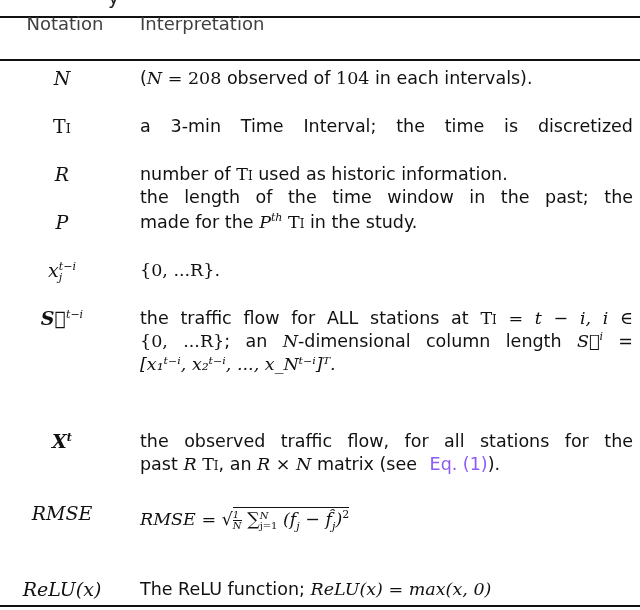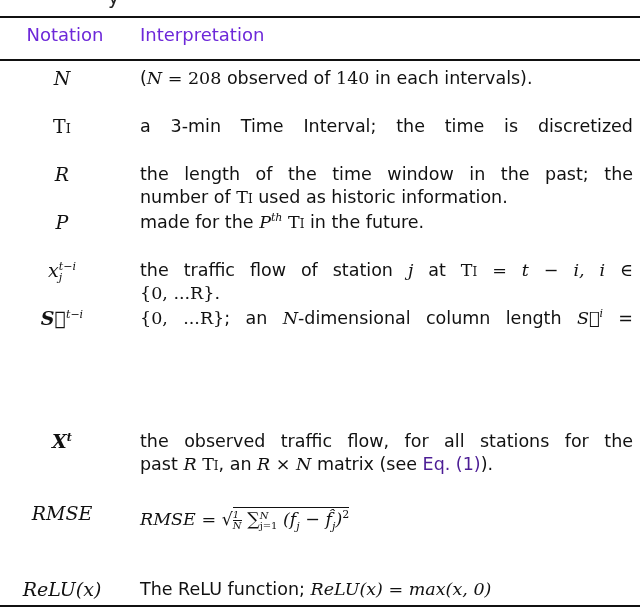--- a/index.html
+++ b/index.html
@@ -3,34 +3,34 @@
   <meta charset="utf-8">
   <style>
     html, body { margin: 0; padding: 0; background: #ffffff; }
     body { width: 640px; height: 610px; overflow: hidden; position: relative; color: #111; }
     .caption-tail { position: absolute; left: 0; top: -14px; width: 640px; height: 18px; font-family: "DejaVu Sans", sans-serif; font-size: 19px; color: #222; }
     .caption-tail span { position: absolute; left: 108px; top: 0; }
     .rule { position: absolute; left: 0; width: 640px; background: #111; }
     .rule.top { top: 16px; height: 2px; }
     .rule.mid { top: 59px; height: 1.5px; }
     .rule.bottom { top: 605px; height: 2px; }
-    .hdr { position: absolute; top: 24px; font-family: "DejaVu Sans", sans-serif; font-size: 18px; color: #6d28d9; }
+    .hdr { position: absolute; top: 13px; font-family: "DejaVu Sans", sans-serif; font-size: 18px; color: #404040; }
     .hdr.not { left: 7px; width: 116px; }
     .hdr.int { left: 140px; }
     .row { position: absolute; left: 0; width: 640px; }
     .notation { position: absolute; left: 0; width: 124px; text-align: center; font-family: "DejaVu Serif", serif; font-style: italic; font-size: 19px; }
     .notation.upright { font-style: normal; font-variant: small-caps; }
     .notation.bold { font-weight: bold; }
     .interp { position: absolute; left: 140px; width: 493px; font-family: "DejaVu Sans", sans-serif; font-size: 17.5px; line-height: 23px; text-align: justify; text-align-last: left; }
     .line { display: block; white-space: nowrap; text-align: justify; text-align-last: justify; }
     .line.last { text-align-last: left; }
     .m { font-family: "DejaVu Serif", serif; font-style: italic; }
     .sc { font-family: "DejaVu Serif", serif; font-variant: small-caps; font-style: normal; }
     .em { }
-    .link { color: #4c1d95; }
+    .link { color: #8b5cf6; margin-left: 7px; }
     sup, sub { font-size: 11px; line-height: 0; }
     .sqrt { font-family: "DejaVu Serif", serif; }
     .overline { border-top: 1.2px solid #111; padding-top: 1px; }
     .frac { display: inline-block; vertical-align: middle; text-align: center; font-size: 10px; line-height: 10px; font-family: "DejaVu Serif", serif; font-style: italic; }
     .frac span { display: block; }
     .frac .n { border-bottom: 1px solid #111; }
   </style>
 </head>
 <body>
 
@@ -41,58 +41,59 @@
 <div class="rule top"></div>
 
 <div class="hdr not" style="text-align:center">Notation</div>
 <div class="hdr int">Interpretation</div>
 
 <div class="rule mid"></div>
 
 <div class="row" style="top:67px">
   <div class="notation" style="top:0">N</div>
   <div class="interp" style="top:0">
-    <span class="line last"><span>(</span><span class="m">N</span><span class="m" style="font-style:normal"> = 208</span><span> observed of </span><span class="m" style="font-style:normal">140</span><span> in each intervals).</span></span>
+    <span class="line last"><span>(</span><span class="m">N</span><span class="m" style="font-style:normal"> = 208</span><span> observed of </span><span class="m" style="font-style:normal">104</span><span> in each intervals).</span></span>
   </div>
 </div>
 
 <div class="row" style="top:115px">
   <div class="notation upright" style="top:0">Ti</div>
   <div class="interp" style="top:0">
     <span class="line"><span>a 3-min </span><span class="em">Time Interval</span><span>; the time is discretized</span></span>
   </div>
 </div>
 
 <div class="row" style="top:163px">
   <div class="notation" style="top:0">R</div>
   <div class="interp" style="top:0">
+    <span class="line last"><span>number of </span><span class="sc">Ti</span><span> used as historic information.</span></span>
     <span class="line">the length of the time window in the past; the</span>
-    <span class="line last"><span>number of </span><span class="sc">Ti</span><span> used as historic information.</span></span>
   </div>
 </div>
 
 <div class="row" style="top:211px">
   <div class="notation" style="top:0">P</div>
   <div class="interp" style="top:0">
-    <span class="line last"><span>made for the </span><span class="m">P</span><sup class="m">th</sup> <span class="sc">Ti</span><span> in the future.</span></span>
+    <span class="line last"><span>made for the </span><span class="m">P</span><sup class="m">th</sup> <span class="sc">Ti</span><span> in the study.</span></span>
   </div>
 </div>
 
 <div class="row" style="top:259px">
   <div class="notation" style="top:0"><span>x</span><span style="display:inline-block;vertical-align:middle;line-height:11px;font-size:11px;text-align:left"><span style="display:block">t−i</span><span style="display:block">j</span></span></div>
   <div class="interp" style="top:0">
-    <span class="line"><span>the traffic flow of station </span><span class="m">j</span><span> at </span><span class="sc">Ti</span><span class="m"> = t − i, i ∈</span></span>
     <span class="line last m" style="font-style:normal">{0, ...R}.</span>
   </div>
 </div>
 
 <div class="row" style="top:307px">
   <div class="notation bold" style="top:0"><span>S⃗</span><sup style="font-weight:normal">t−i</sup></div>
   <div class="interp" style="top:0">
+    <span class="line"><span>the traffic flow for ALL stations at </span><span class="sc">Ti</span><span class="m"> = t − i, i ∈</span></span>
     <span class="line"><span class="m" style="font-style:normal">{0, ...R}</span><span>; an </span><span class="m">N</span><span>-dimensional column length </span><span class="m">S⃗</span><sup class="m">i</sup><span> =</span></span>
+    <span class="line last m">[x₁ᵗ⁻ⁱ, x₂ᵗ⁻ⁱ, ..., x_Nᵗ⁻ⁱ]ᵀ.</span>
   </div>
 </div>
 
 <div class="row" style="top:430px">
   <div class="notation bold" style="top:0"><span>X</span><sup>t</sup></div>
   <div class="interp" style="top:0">
     <span class="line">the observed traffic flow, for all stations for the</span>
     <span class="line last"><span>past </span><span class="m">R</span> <span class="sc">Ti</span><span>, an </span><span class="m">R × N</span><span> matrix (see </span><a class="link">Eq. (1)</a><span>).</span></span>
   </div>
 </div>

